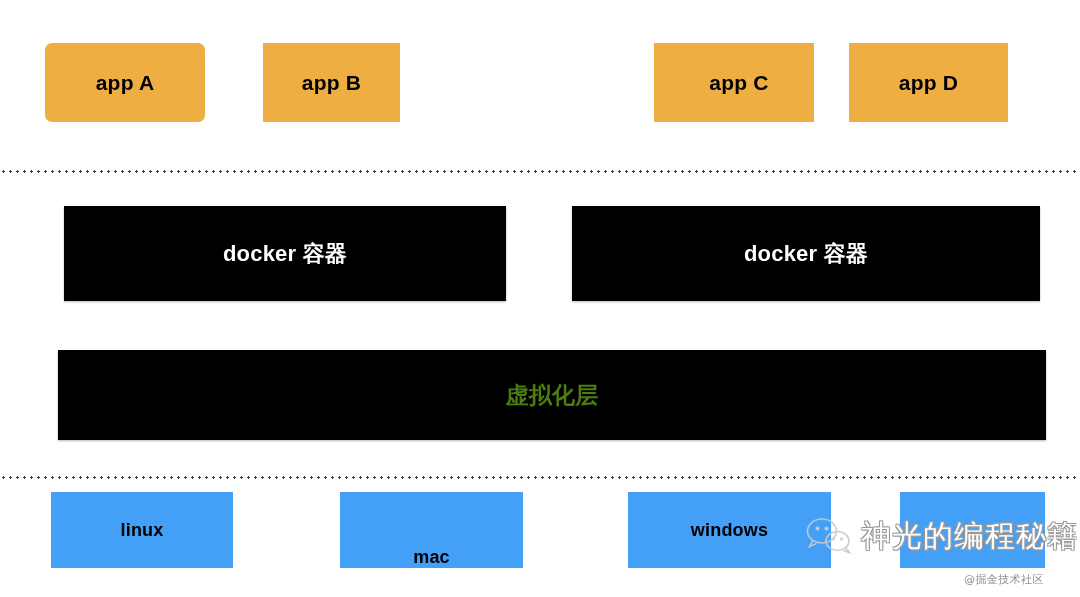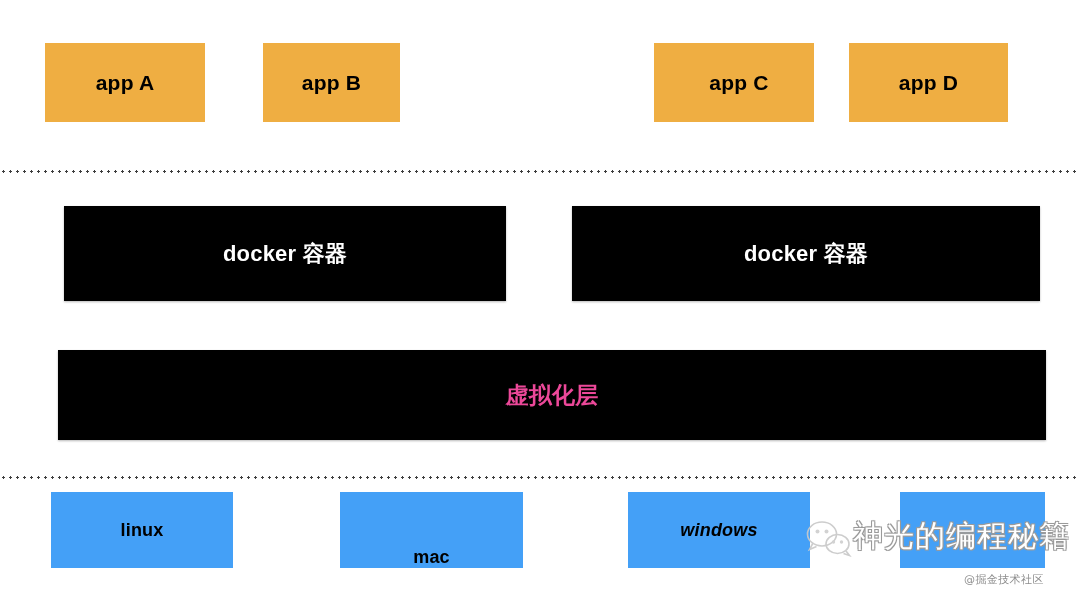--- a/index.html
+++ b/index.html
@@ -39,21 +39,21 @@
 
   
   .black-box {
     background: #000000;
     color: #ffffff;
     font-size: 22px;
     box-shadow: 0 1px 2px rgba(0,0,0,0.28);
   }
   .virt-box {
     background: #000000;
-    color: #ec4899;
+    color: #4d7c0f;
     font-size: 23px;
     box-shadow: 0 1px 2px rgba(0,0,0,0.28);
   }
 
   
   .os-box {
     background: #44a0f7;
     color: #000000;
     font-size: 18px;
   }
@@ -67,22 +67,22 @@
     background-image: radial-gradient(circle, #3d3d3d 1.1px, rgba(0,0,0,0) 1.3px);
     background-size: 7px 3px;
     background-repeat: repeat-x;
     background-position: 0 50%;
   }
 
   
   #watermark {
     position: absolute;
     display: flex;
-    align-items: flex-end;
-    gap: 1px;
+    align-items: flex-start;
+    gap: 9px;
     left: 806px;
     top: 516px;
     pointer-events: none;
   }
   #watermark .wm-text {
     font-family: "DejaVu Sans", "Liberation Sans", sans-serif;
     font-size: 30px;
     color: #ffffff;
     letter-spacing: 1px;
     text-shadow:
@@ -108,21 +108,21 @@
     letter-spacing: 0.4px;
     white-space: nowrap;
     pointer-events: none;
   }
 </style>
 </head>
 <body>
 
 <div id="canvas">
 
-  <div class="box app-box" style="left:45px;  top:43px;  width:160px; height:79px;">
+  <div class="box app-box" style="left:45px;  top:43px;  width:160px; height:79px;border-radius:7px;">
     <span>app A</span>
   </div>
   <div class="box app-box" style="left:263px; top:43px;  width:137px; height:79px;">
     <span>app B</span>
   </div>
   <div class="box app-box" style="left:654px; top:43px;  width:160px; height:79px;padding-left:10px;">
     <span>app C</span>
   </div>
   <div class="box app-box" style="left:849px; top:43px;  width:159px; height:79px;">
     <span>app D</span>
@@ -142,21 +142,21 @@
   </div>
 
   <div class="divider" style="top:476px;"></div>
 
   <div class="box os-box" style="left:51px;  top:492px; width:182px; height:76px;">
     <span>linux</span>
   </div>
   <div class="box os-box" style="left:340px; top:492px; width:183px; height:76px;align-items:flex-end;">
     <span>mac</span>
   </div>
-  <div class="box os-box" style="left:628px; top:492px; width:182px; height:76px;font-style:italic;">
+  <div class="box os-box" style="left:628px; top:492px; width:203px; height:76px;">
     <span>windows</span>
   </div>
   <div class="box os-box" style="left:900px; top:492px; width:145px; height:76px;">
     <span></span>
   </div>
 
   <div id="watermark">
     <span class="wechat-icon">
       <svg viewBox="0 0 46 38" width="46" height="38" aria-hidden="true">
         <g fill="none" stroke="#c9c9c9" stroke-width="1.6">

